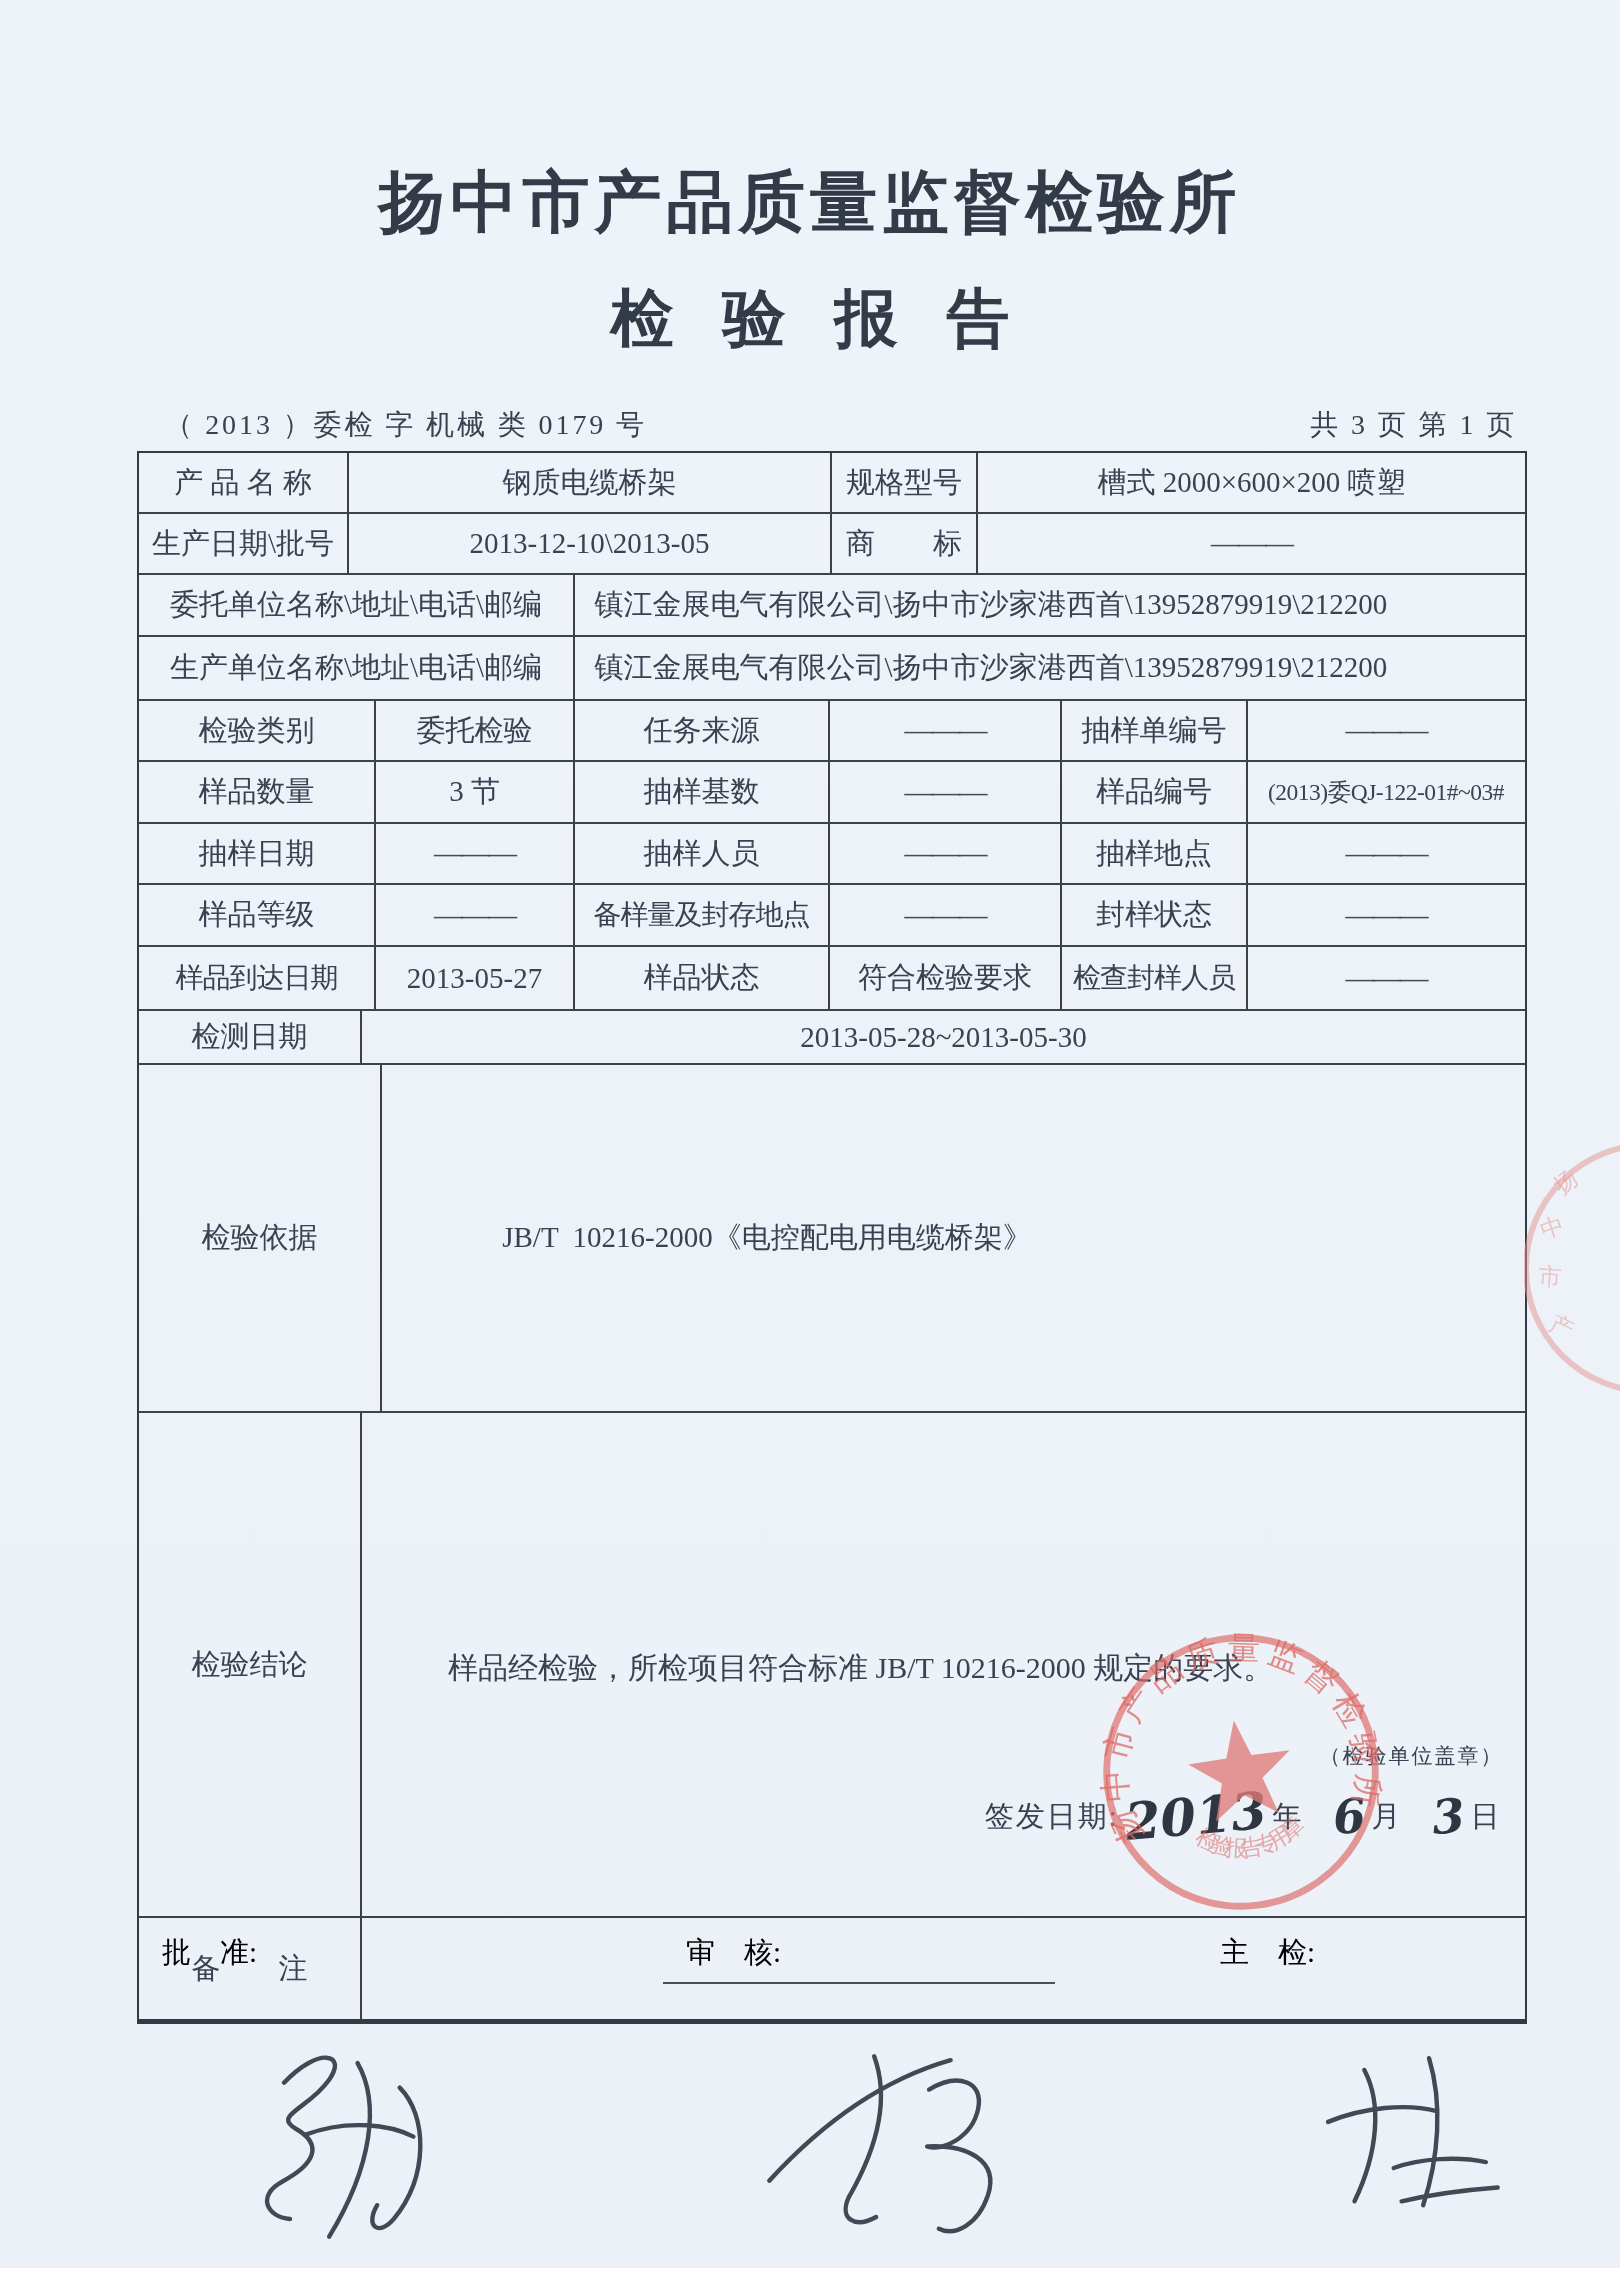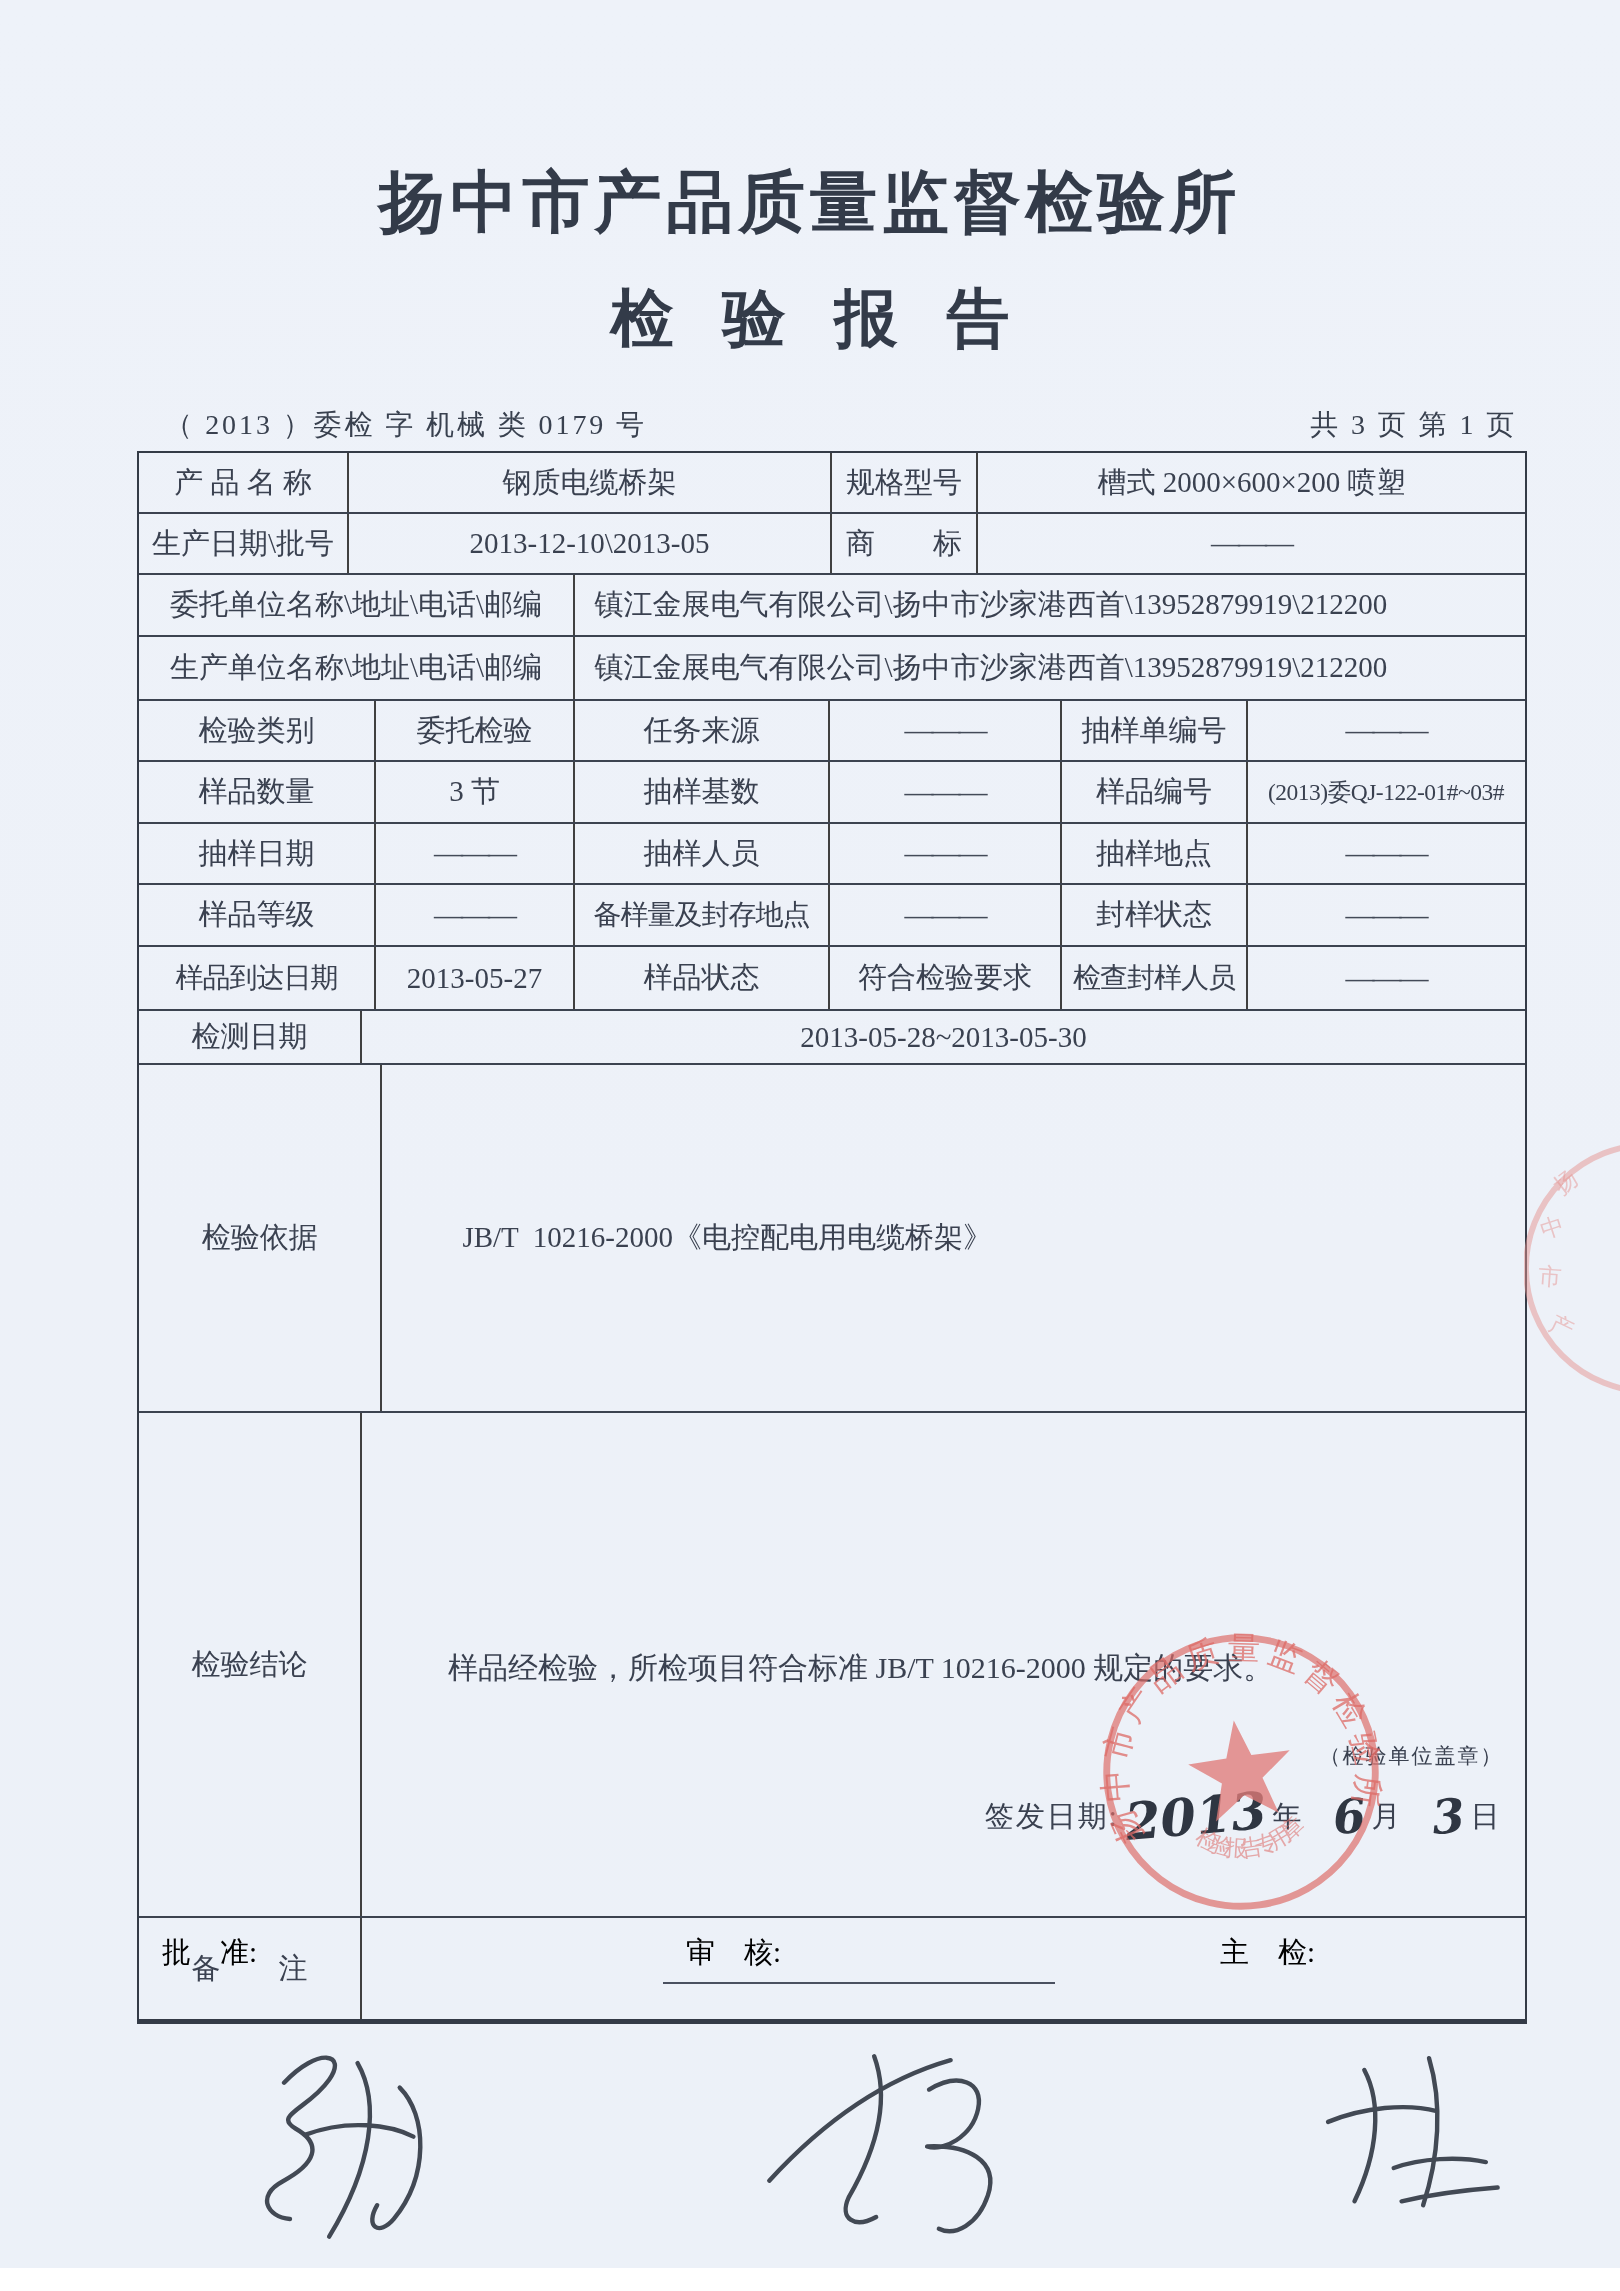--- a/index.html
+++ b/index.html
@@ -30,21 +30,21 @@
     box-sizing:content-box;background:transparent;
   }
   .trow{display:flex;box-sizing:border-box;}
   .trow + .trow{border-top:2px solid #3c4350;}
   .c{
     display:flex;align-items:center;justify-content:center;
     box-sizing:border-box;font-size:29px;white-space:pre;overflow:hidden;
   }
   .c + .c{border-left:2px solid #404040;}
   .val-left{justify-content:flex-start;padding-left:19.6px;}
-  .pad-l{justify-content:flex-start;padding-left:80px;}
+  .pad-l{justify-content:flex-start;padding-left:120px;}
   .shift-l{}
   .tight{font-size:28px;letter-spacing:-1px;}
   .tiny{font-size:23.5px;letter-spacing:-0.5px;}
   .dashcell{letter-spacing:-2px;color:#434a58;}
   .rel{position:relative;}
   .concl-text{position:absolute;left:86px;top:223px;font-size:30px;white-space:nowrap;margin-top:12px;}
   .seal-note{position:absolute;right:21.6px;top:329px;font-size:21px;letter-spacing:2px;}
   .issue-line{
     position:absolute;right:23.5px;top:378px;display:flex;align-items:center;
     font-size:29px;letter-spacing:2px;

